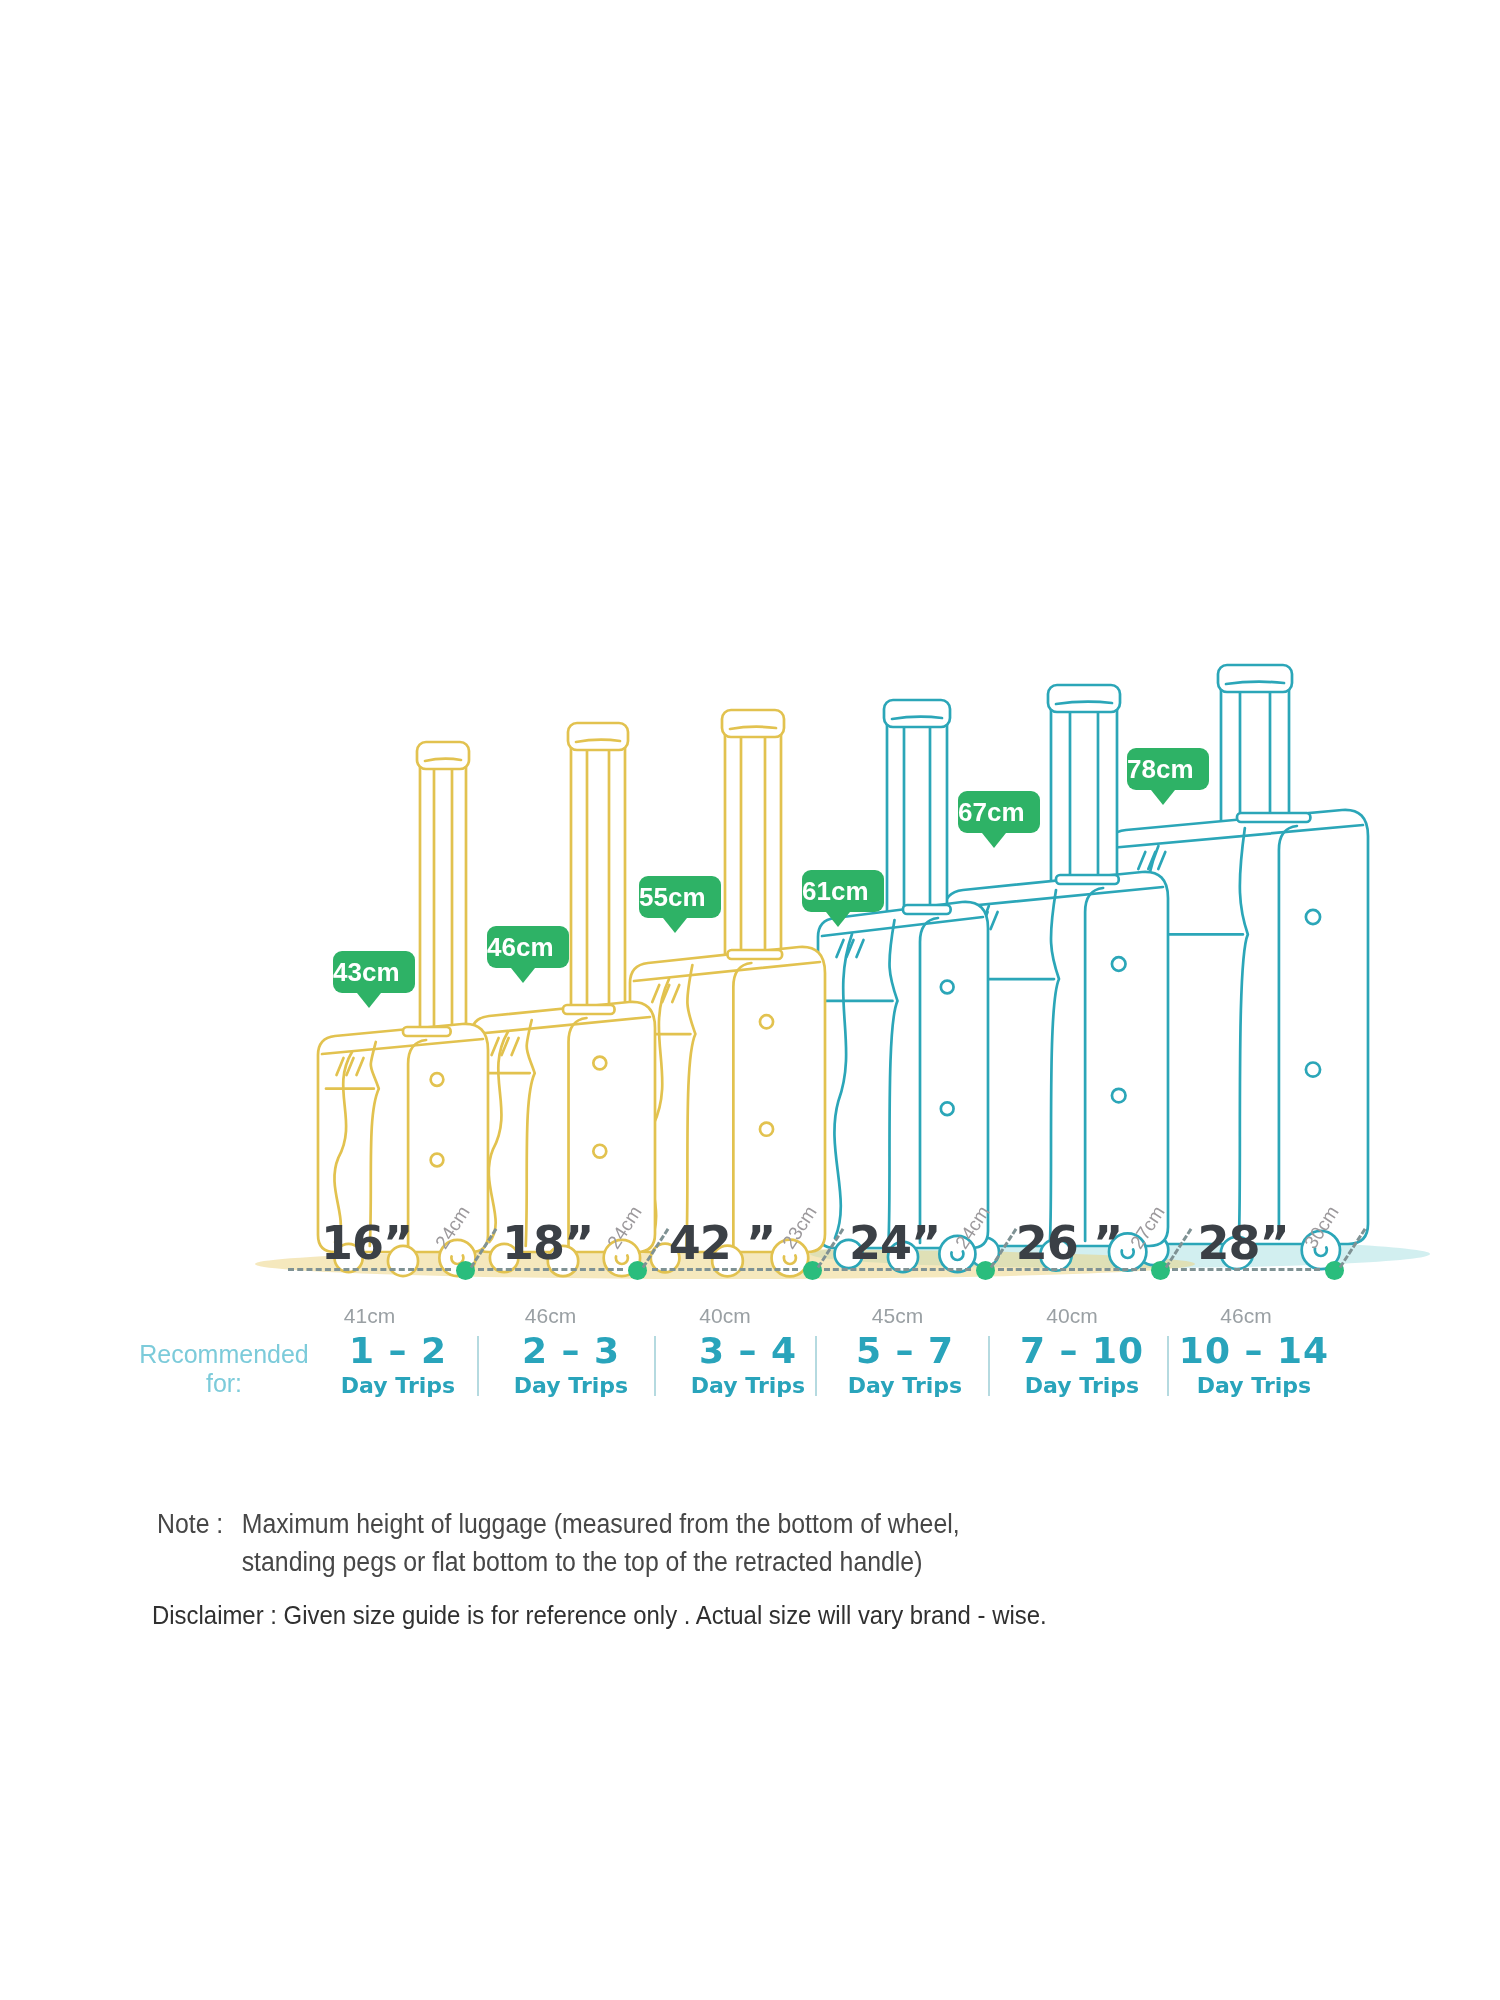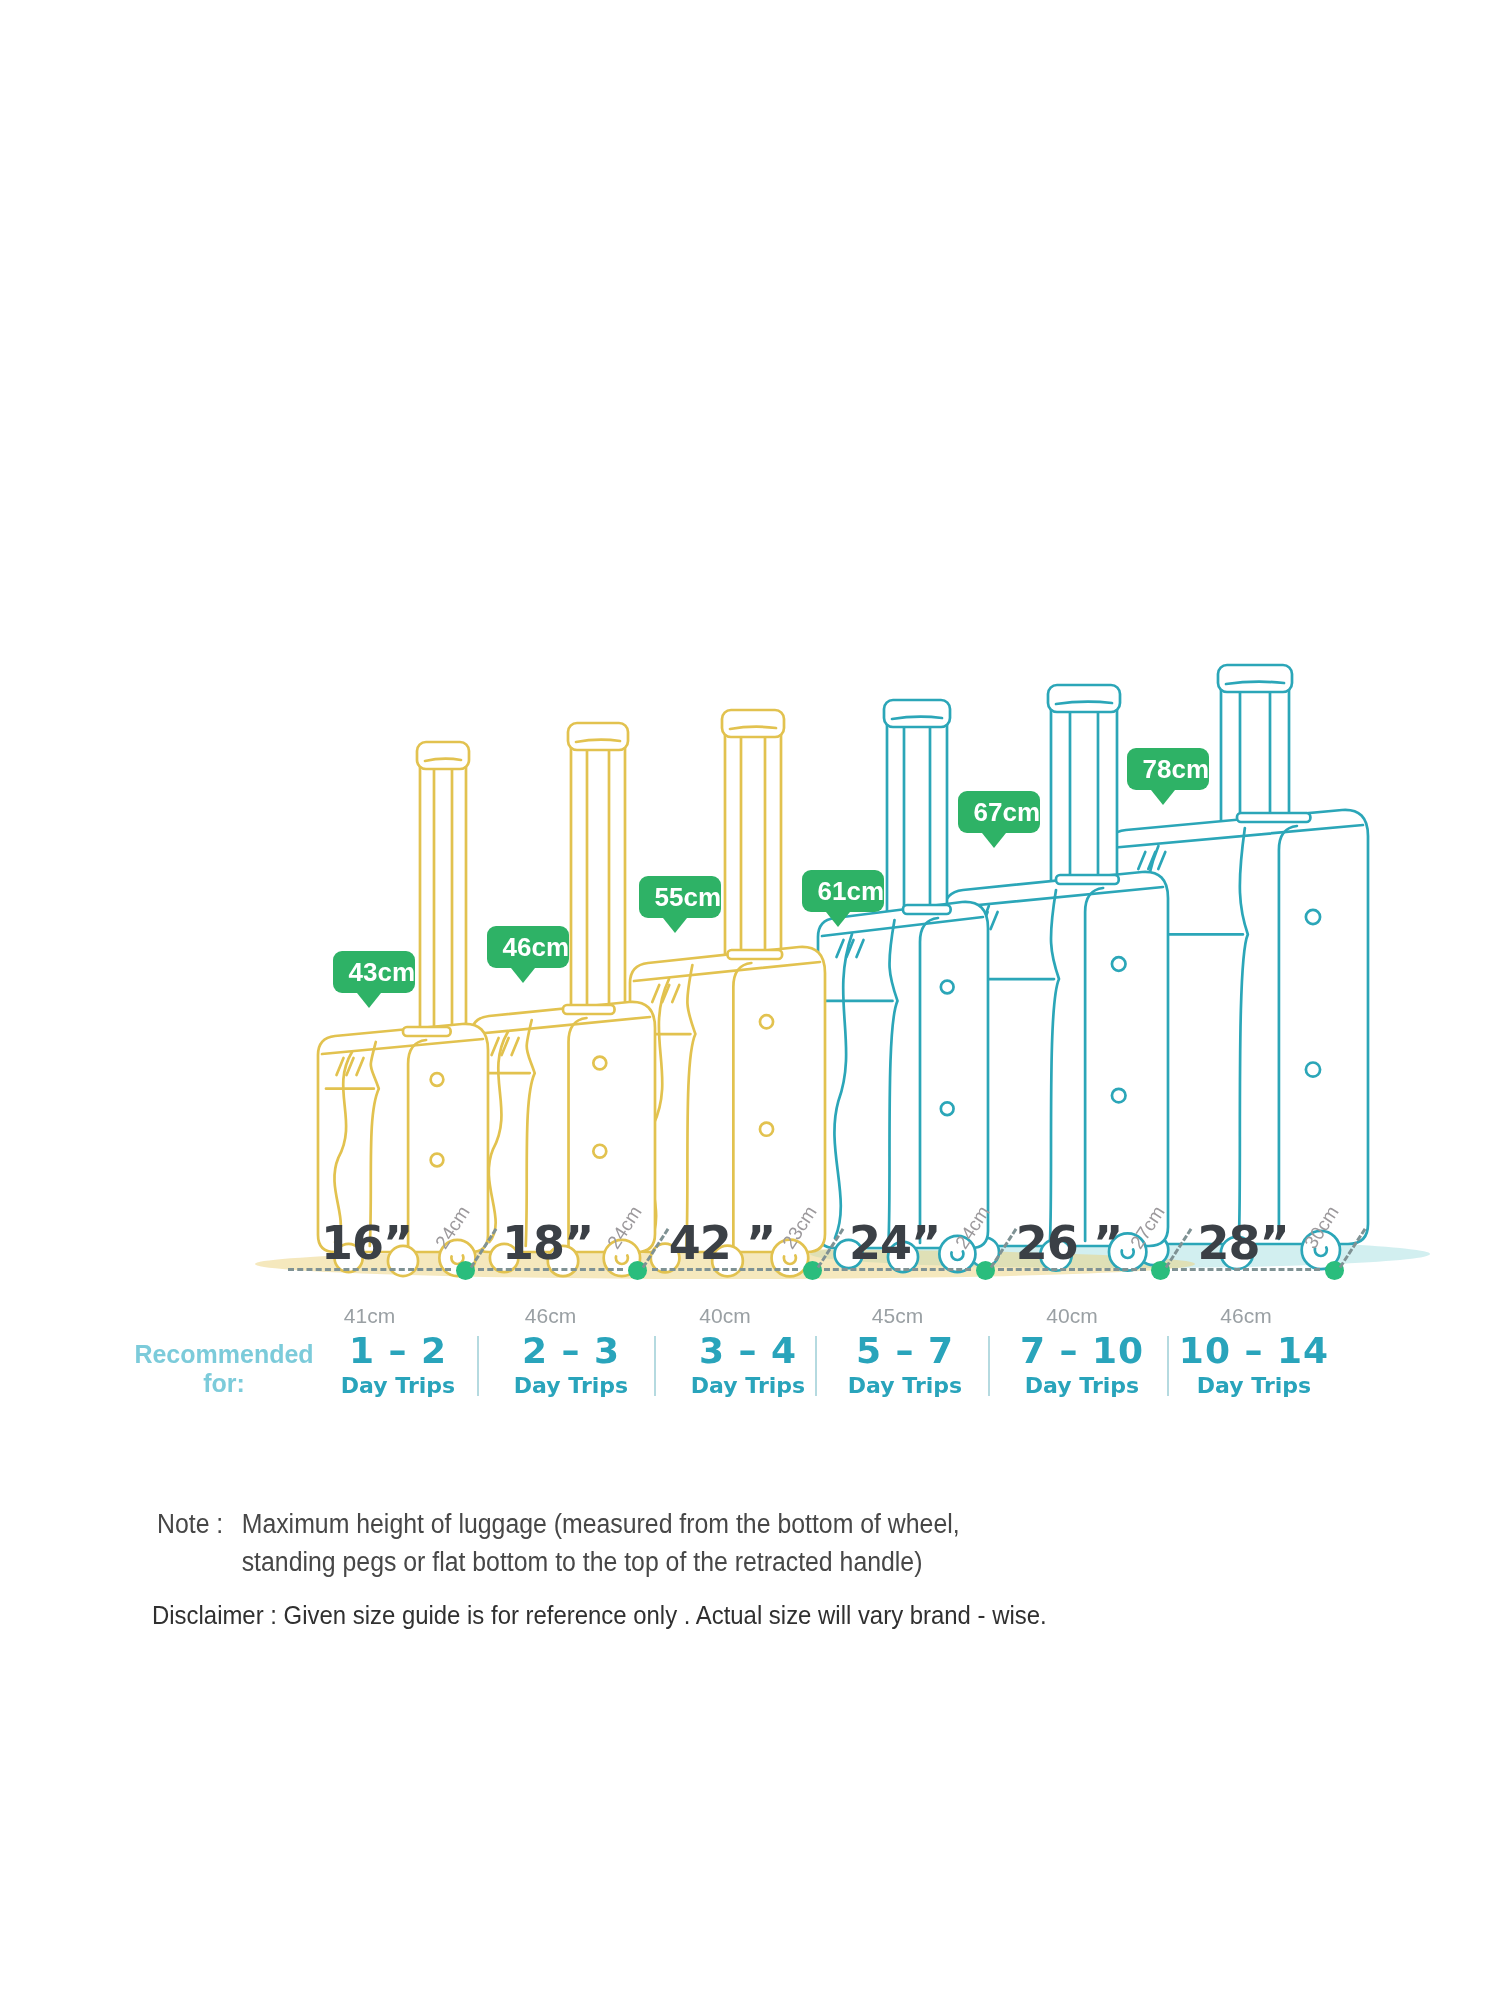--- a/index.html
+++ b/index.html
@@ -4,39 +4,39 @@
 <style>
   html,body{margin:0;padding:0;background:#ffffff;}
   .page{position:relative;width:1500px;height:2000px;background:#ffffff;overflow:hidden;
         font-family:"Liberation Sans", sans-serif;}
   .title{position:absolute;left:168px;top:446px;font-size:56px;font-weight:bold;color:#151515;
          letter-spacing:1px;white-space:nowrap;}
   #bags{position:absolute;left:0;top:0;}
 
   
   .badge{position:absolute;width:82px;height:42px;border-radius:9px;background:#2eb266;
-         color:#ffffff;font-size:26px;font-weight:bold;text-align:right;line-height:42px;}
+         color:#ffffff;font-size:26px;font-weight:bold;text-align:left;line-height:42px;}
   .badge::after{content:"";position:absolute;left:24px;top:100%;width:0;height:0;
          border:12px solid transparent;border-top:15px solid #2eb266;border-bottom:none;}
 
   
   .mcol{position:absolute;top:1216px;height:110px;}
   .msize{position:absolute;left:0;top:0;width:100%;text-align:center;font-size:46px;font-weight:bold;
          color:#3b4046;font-family:"DejaVu Sans", sans-serif;letter-spacing:-1px;white-space:nowrap;}
   .mdash{position:absolute;left:0;top:52px;border-top:3px dashed #7f9294;}
   .mdot{position:absolute;top:45px;width:19px;height:19px;border-radius:50%;background:#2abd7d;}
   .mdiag{position:absolute;top:50px;width:46px;border-top:3px dashed #7f9294;
          transform:rotate(-57deg);transform-origin:0 50%;}
   .mdepth{position:absolute;top:14px;height:24px;font-size:19px;color:#9c999c;white-space:nowrap;
          transform:rotate(-57deg);transform-origin:0 100%;}
   .mwidth{position:absolute;left:0;top:64px;text-align:center;font-size:21px;color:#9aa0a4;margin-top:24px;}
 
   
   .rec{position:absolute;left:133px;top:1340px;width:182px;text-align:center;
-       color:#7ccbda;font-weight:bold;font-size:25px;line-height:29px;}
+       color:#7ccbda;font-weight:normal;font-size:25px;line-height:29px;}
   .dcol{position:absolute;top:1330px;width:160px;text-align:center;
         font-family:"DejaVu Sans", sans-serif;color:#29a4bb;}
   .dnum{font-size:36px;font-weight:bold;letter-spacing:1px;white-space:nowrap;}
   .dlab{font-size:22px;font-weight:bold;margin-top:2px;}
   .dsep{position:absolute;top:1336px;width:2px;height:60px;background:#b5dae0;}
 
   
   .note{position:absolute;left:157px;top:1505px;display:flex;color:#474747;font-size:27px;
         line-height:38px;transform:scaleX(0.92);transform-origin:0 0;}
   .note-label{margin-right:20px;white-space:nowrap;}

